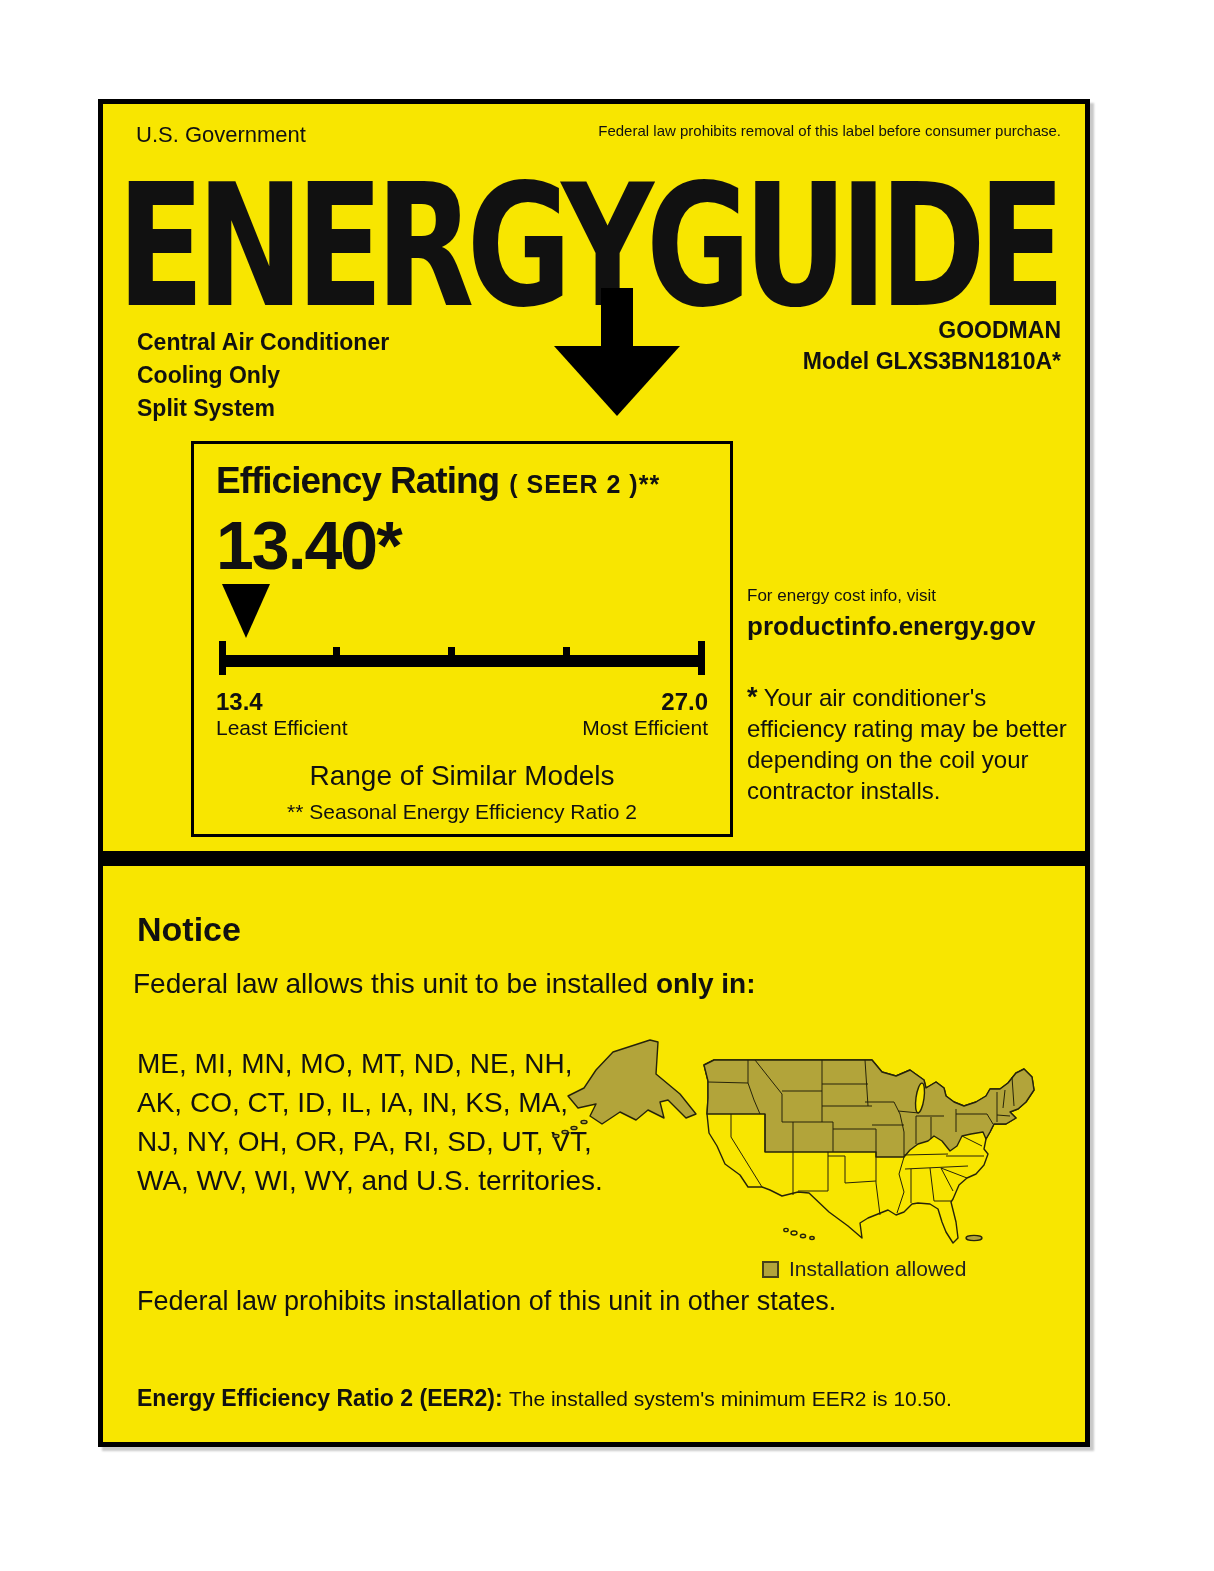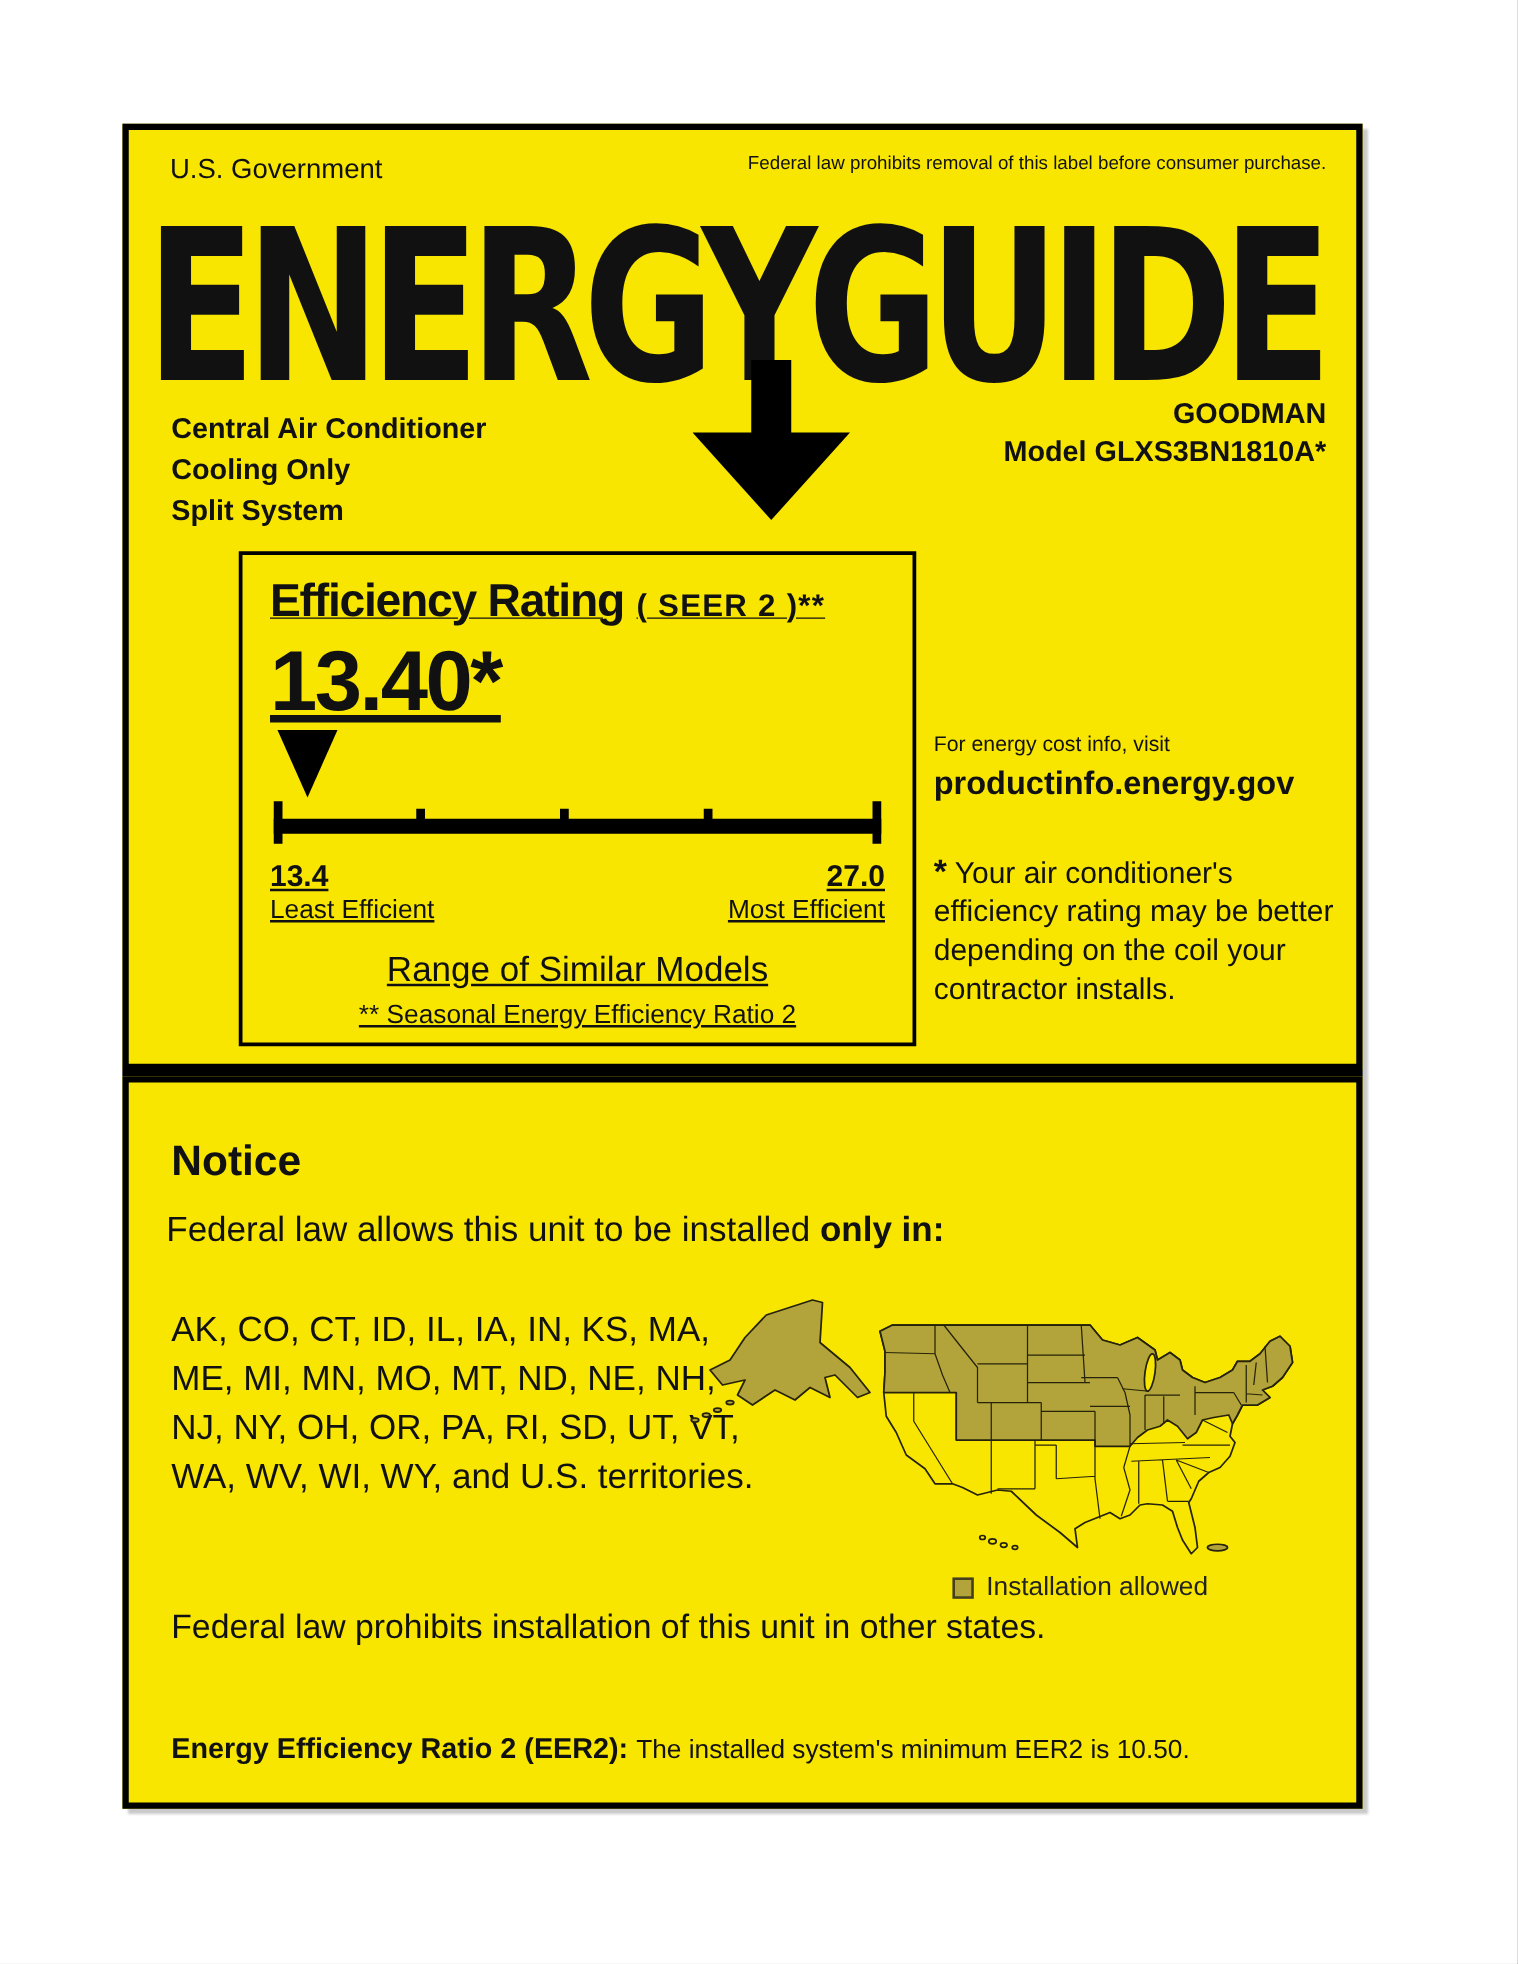--- a/index.html
+++ b/index.html
@@ -46,21 +46,21 @@
   .product-left{
     position:absolute;left:34px;top:222px;
     font-weight:bold;font-size:23px;line-height:33px;
   }
   .product-right{
     position:absolute;right:24px;top:211px;text-align:right;
     font-weight:bold;font-size:23px;line-height:31px;
   }
   .eff-box{
     position:absolute;left:88px;top:337px;width:542px;height:396px;
-    border:3px solid #000;padding:16px 22px 0 22px;text-decoration:underline;
+    border:3px solid #000;padding:16px 22px 0 22px;
   }
   .eff-title-row{white-space:nowrap;}
   .eff-title{font-size:37px;font-weight:bold;letter-spacing:-1px;}
   .eff-title-suffix{font-size:25px;font-weight:bold;margin-left:10px;letter-spacing:1px;}
   .eff-value{font-size:68px;font-weight:bold;letter-spacing:-2px;margin-top:4px;}
   .eff-marker{
     width:0;height:0;margin-left:6px;margin-top:0;
     border-left:24px solid transparent;border-right:24px solid transparent;
     border-top:54px solid #000;
   }
@@ -172,22 +172,22 @@
 
   <div class="panel panel-bottom">
 
     <div class="notice-title">Notice</div>
 
     <div class="notice-intro">
       <span>Federal law allows this unit to be installed </span><b>only in:</b>
     </div>
 
     <div class="states-block">
+      <div>ME, MI, MN, MO, MT, ND, NE, NH,</div>
       <div>AK, CO, CT, ID, IL, IA, IN, KS, MA,</div>
-      <div>ME, MI, MN, MO, MT, ND, NE, NH,</div>
       <div>NJ, NY, OH, OR, PA, RI, SD, UT, VT,</div>
       <div>WA, WV, WI, WY, and U.S. territories.</div>
     </div>
 
     <div class="map-wrap">
       <svg width="528" height="215" viewBox="0 0 528 215">
 
         <path class="st-olive" d="M65,20 L102,8 L110,10 L108,42 L132,62 L148,82 L138,86 L120,68 L112,70 L116,86 L100,78 L88,88 L72,80 L54,92 L42,84 L48,72 L30,76 L20,64 L36,56 L48,38 Z"></path>
         <ellipse class="st-olive" cx="8" cy="104" rx="3" ry="1.6"></ellipse>
         <ellipse class="st-olive" cx="17" cy="100" rx="3" ry="1.6"></ellipse>

